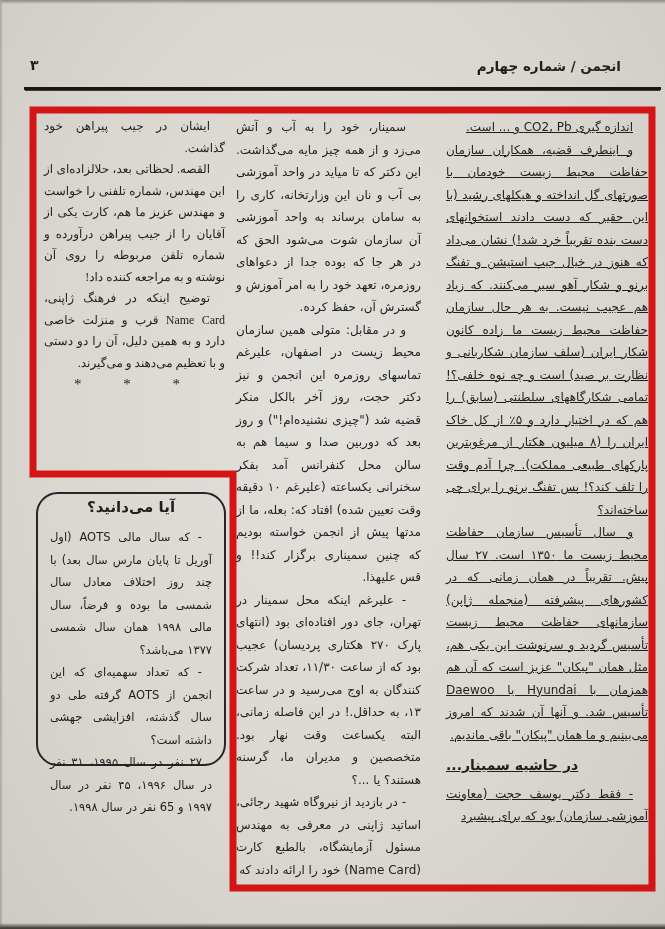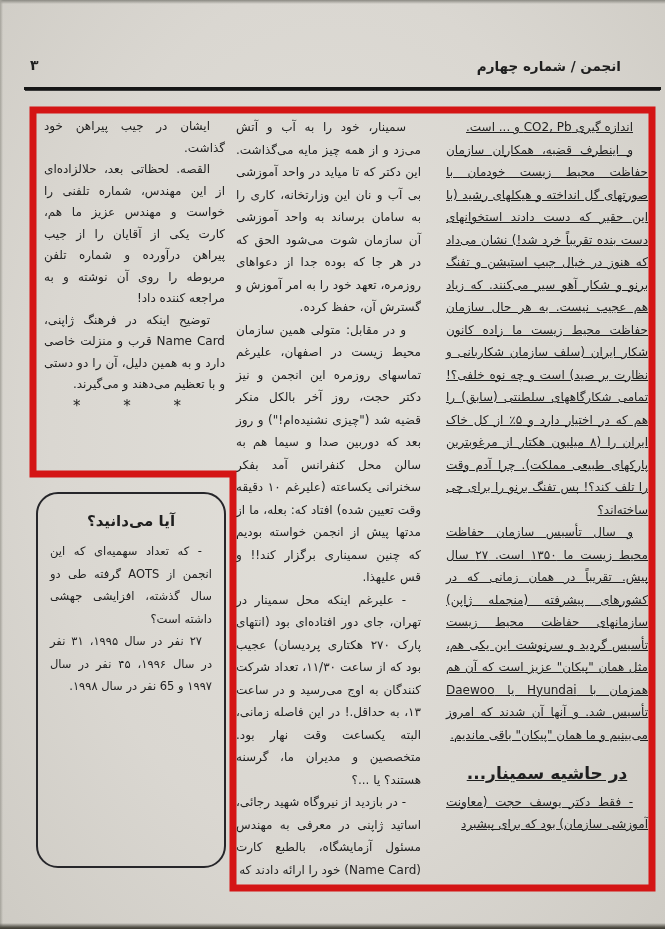--- a/index.html
+++ b/index.html
@@ -19,31 +19,31 @@
   .edge-left{position:absolute;top:0;bottom:0;left:0;width:3px;
     background:linear-gradient(to right,#a5a39b,rgba(0,0,0,0));}
 
   .page-number{position:absolute;top:57px;left:30px;font-size:14px;font-weight:bold;}
   .header-title{position:absolute;top:58px;right:44px;font-size:13.5px;direction:rtl;font-weight:bold;}
   .header-rule{position:absolute;top:87px;left:24px;right:4px;height:3px;background:#161616;
     box-shadow:0 2px 0 -1px #3a3a3a;}
 
   .col{position:absolute;direction:rtl;text-align:justify;font-size:12px;line-height:22.5px;}
   .col p{margin:0;text-indent:15px;}
-  .col-left{left:44px;top:116px;width:181px;line-height:21.5px;}
+  .col-left{left:44px;top:116px;width:181px;line-height:21.5px;font-family:Liberation Serif, serif;}
   .col-middle{left:236px;top:116px;width:185px;}
   .col-right{left:446px;top:116px;width:202px;text-decoration:underline;}
 
-  .subheading{font-weight:bold;font-size:17px;margin:16px 0 6px 0;text-indent:0;direction:rtl;text-align:center;}
+  .subheading{font-weight:bold;font-size:14px;margin:8px 0 6px 0;text-indent:0;direction:rtl;text-align:left;}
   .stars{text-align:center;word-spacing:38px;font-size:15px;margin-top:4px;text-indent:0;}
 
   .know-box{
-    position:absolute;left:36px;top:492px;width:190px;height:376px;
+    position:absolute;left:36px;top:492px;width:190px;height:274px;
     border:2px solid #26262a;border-radius:22px;
-    direction:rtl;padding:16px 12px;box-sizing:border-box;
+    direction:rtl;padding:2px 12px;box-sizing:border-box;
   }
   .know-title{text-align:center;font-weight:bold;font-size:15px;margin:2px 0 10px 0;}
   .know-box p{font-size:11.5px;line-height:22.5px;text-align:justify;margin:0;text-indent:10px;}
 
   .red-outline{position:absolute;top:0;left:0;pointer-events:none;}
 </style>
 </head>
 <body>
 
 <div class="page">
@@ -73,20 +73,21 @@
 
   <div class="col col-left">
     <p>ایشان در جیب پیراهن خود گذاشت.</p>
     <p>القصه. لحظاتی بعد، حلالزاده‌ای از این مهندس، شماره تلفنی را خواست و مهندس عزیز ما هم، کارت یکی از آقایان را از جیب پیراهن درآورده و شماره تلفن مربوطه را روی آن نوشته و به مراجعه کننده داد!</p>
     <p>توضیح اینکه در فرهنگ ژاپنی، Name Card قرب و منزلت خاصی دارد و به همین دلیل، آن را دو دستی و با تعظیم می‌دهند و می‌گیرند.</p>
     <p class="stars">* * *</p>
   </div>
 
   <div class="know-box">
     <div class="know-title">آیا می‌دانید؟</div>
+    <p>- که سال مالی AOTS (اول آوریل تا پایان مارس سال بعد) با چند روز اختلاف معادل سال شمسی ما بوده و فرضاً، سال مالی ۱۹۹۸ همان سال شمسی ۱۳۷۷ می‌باشد؟</p>
     <p>- که تعداد سهمیه‌ای که این انجمن از AOTS گرفته طی دو سال گذشته، افزایشی جهشی داشته است؟</p>
     <p>۲۷ نفر در سال ۱۹۹۵، ۳۱ نفر در سال ۱۹۹۶، ۴۵ نفر در سال ۱۹۹۷ و 65 نفر در سال ۱۹۹۸.</p>
   </div>
 
   <svg class="red-outline" width="665" height="929" viewBox="0 0 665 929" aria-hidden="true">
     <path d="M33 110 H652 V888 H233 V474 H33 Z" fill="none" stroke="#d41515" stroke-width="7" stroke-linejoin="miter"></path>
   </svg>
 
 </div>
 

